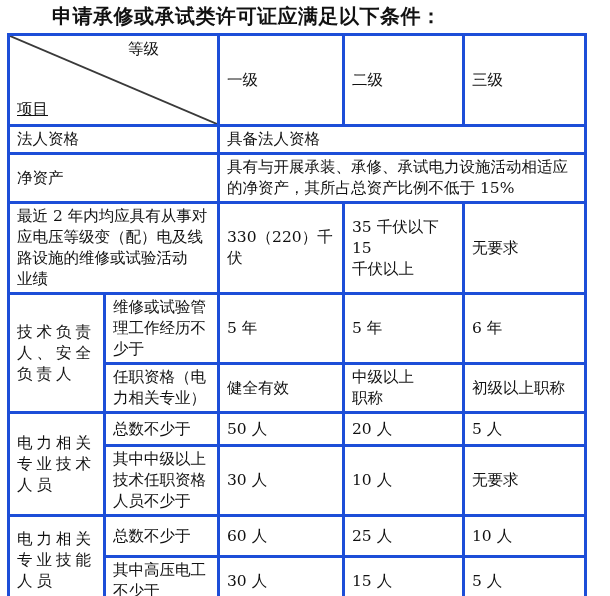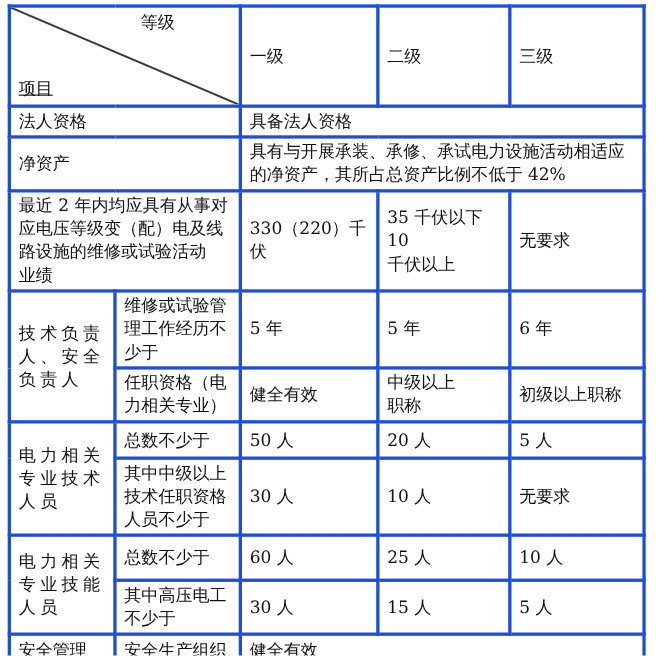--- a/index.html
+++ b/index.html
@@ -67,20 +67,21 @@
     text-decoration: underline;
   }
   td.spread { letter-spacing: 4px; }
   td.nowrap { white-space: pre; padding-right: 1px; }
 </style>
 </head>
 <body>
 
 <div class="page">
 
+  <div class="title">申请承修或承试类许可证应满足以下条件：</div>
 
   <table class="req">
     <colgroup>
       <col style="width:96px">
       <col style="width:114px">
       <col style="width:125px">
       <col style="width:120px">
       <col style="width:122px">
     </colgroup>
 
@@ -99,30 +100,30 @@
     </tr>
 
     <tr style="height:27px">
       <td colspan="2">法人资格</td>
       <td colspan="3">具备法人资格</td>
     </tr>
 
     <tr style="height:45px">
       <td colspan="2">净资产</td>
       <td colspan="3">具有与开展承装、承修、承试电力设施活动相适应
-的净资产，其所占总资产比例不低于 42%</td>
+的净资产，其所占总资产比例不低于 15%</td>
     </tr>
 
     <tr style="height:87px">
       <td colspan="2">最近 2 年内均应具有从事对
 应电压等级变（配）电及线
 路设施的维修或试验活动
 业绩</td>
       <td class="nowrap">330（220）千伏</td>
-      <td>35 千伏以下 10
+      <td>35 千伏以下 15
 千伏以上</td>
       <td>无要求</td>
     </tr>
 
     <tr style="height:63px">
       <td rowspan="2" class="spread">技术负责
 人、安全
 负责人</td>
       <td>维修或试验管
 理工作经历不

